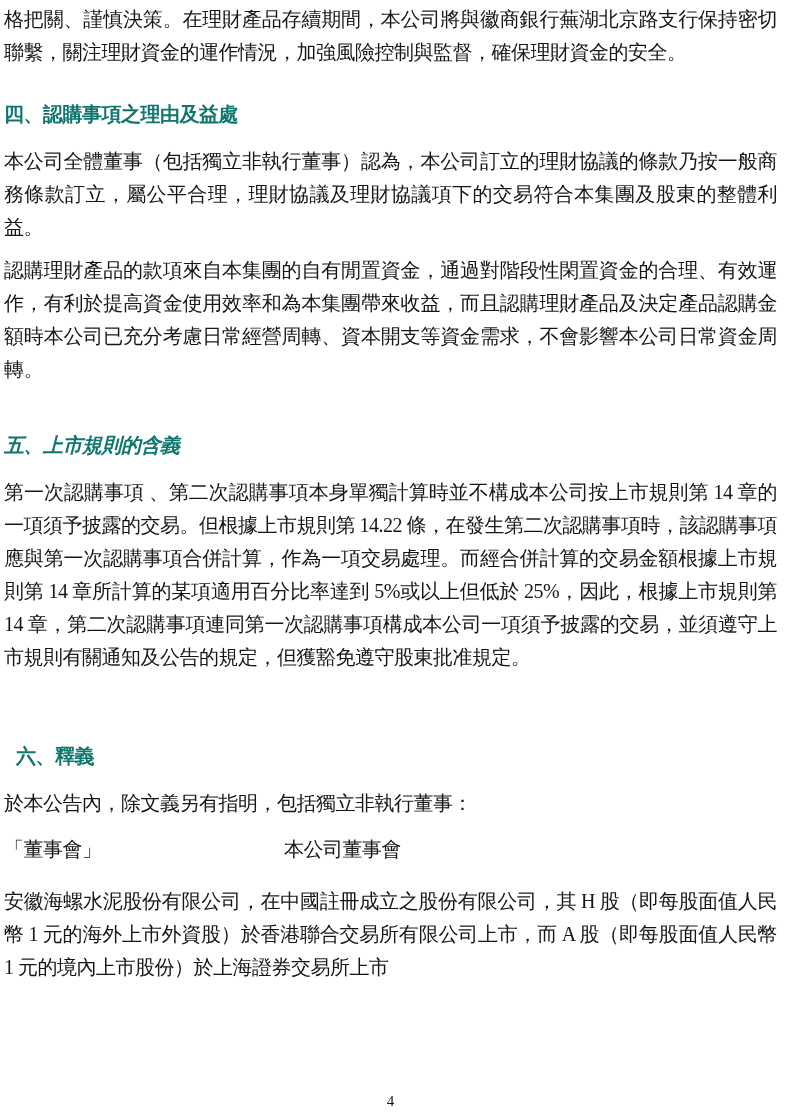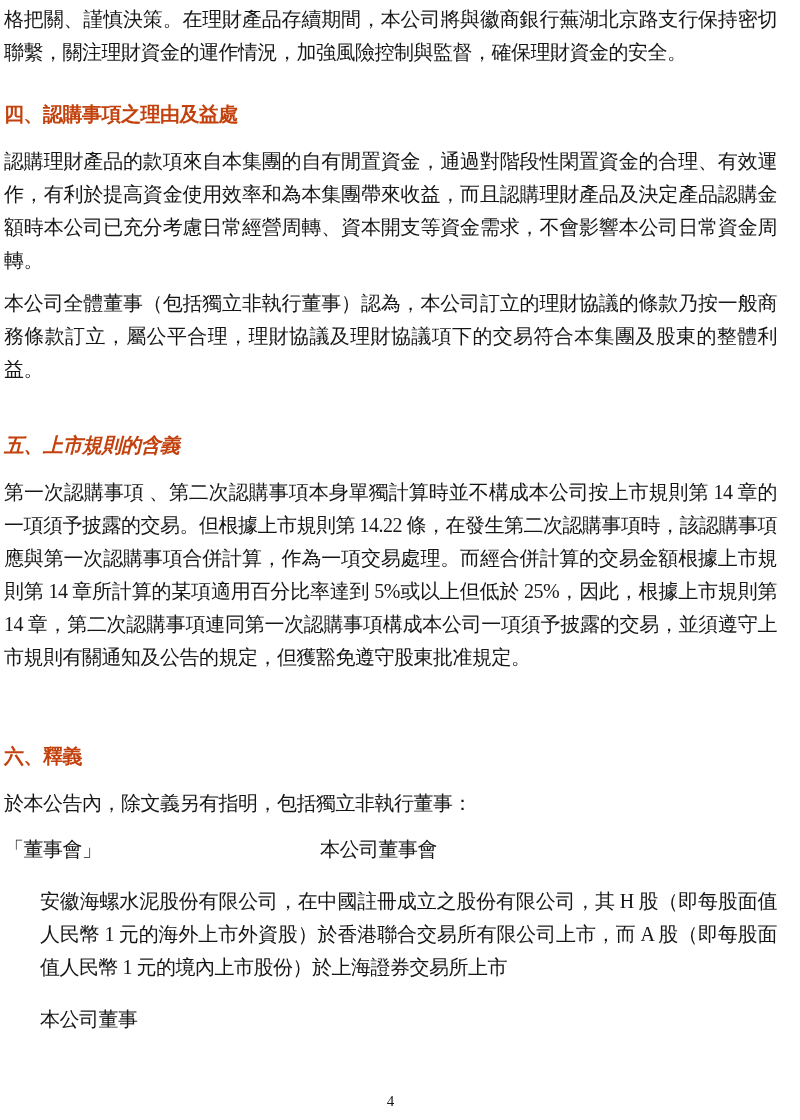--- a/index.html
+++ b/index.html
@@ -27,25 +27,25 @@
     letter-spacing: -0.5px;
     text-align: justify;
     text-justify: inter-ideograph;
     margin: 0 0 10px 0;
   }
   .section-heading {
     font-size: 20px;
     line-height: 33px;
     letter-spacing: -0.5px;
     font-weight: bold;
-    color: #c2410c;
+    color: #0f766e;
     margin: 29px 0 14px 0;
   }
   .section-heading.h-five { margin-top: 43px; font-style: italic; }
-  .section-heading.h-six  { margin-top: 66px; }
+  .section-heading.h-six  { margin-top: 66px; margin-left: 12px; }
   .def-list {
     margin-top: 13px;
   }
   .def-row {
     display: flex;
     align-items: center;
   }
   .def-row + .def-row { margin-top: 19px; }
   .def-term {
     flex: 0 0 280px;
@@ -53,21 +53,20 @@
     line-height: 33px;
     letter-spacing: -0.5px;
   }
   .def-text {
     flex: 1 1 auto;
     font-size: 20px;
     line-height: 33px;
     letter-spacing: -0.5px;
     text-align: justify;
     text-justify: inter-ideograph;
-    margin-left: 36px;
   }
   .page-number {
     position: absolute;
     top: 1092px;
     left: 4px;
     right: 23px;
     text-align: center;
     font-size: 15px;
     line-height: 18px;
     color: #161616;
@@ -75,23 +74,23 @@
 </style>
 </head>
 <body>
 
 <div class="page">
 
   <p class="body-text">格把關、謹慎決策。在理財產品存續期間，本公司將與徽商銀行蕪湖北京路支行保持密切聯繫，關注理財資金的運作情況，加強風險控制與監督，確保理財資金的安全。</p>
 
   <h2 class="section-heading">四、認購事項之理由及益處</h2>
 
+  <p class="body-text">本公司全體董事（包括獨立非執行董事）認為，本公司訂立的理財協議的條款乃按一般商務條款訂立，屬公平合理，理財協議及理財協議項下的交易符合本集團及股東的整體利益。</p>
+
   <p class="body-text">認購理財產品的款項來自本集團的自有閒置資金，通過對階段性閑置資金的合理、有效運作，有利於提高資金使用效率和為本集團帶來收益，而且認購理財產品及決定產品認購金額時本公司已充分考慮日常經營周轉、資本開支等資金需求，不會影響本公司日常資金周轉。</p>
-
-  <p class="body-text">本公司全體董事（包括獨立非執行董事）認為，本公司訂立的理財協議的條款乃按一般商務條款訂立，屬公平合理，理財協議及理財協議項下的交易符合本集團及股東的整體利益。</p>
 
   <h2 class="section-heading h-five">五、上市規則的含義</h2>
 
   <p class="body-text">第一次認購事項 、第二次認購事項本身單獨計算時並不構成本公司按上市規則第 14 章的一項須予披露的交易。但根據上市規則第 14.22 條，在發生第二次認購事項時，該認購事項應與第一次認購事項合併計算，作為一項交易處理。而經合併計算的交易金額根據上市規則第 14 章所計算的某項適用百分比率達到 5%或以上但低於 25%，因此，根據上市規則第 14 章，第二次認購事項連同第一次認購事項構成本公司一項須予披露的交易，並須遵守上市規則有關通知及公告的規定，但獲豁免遵守股東批准規定。</p>
 
   <h2 class="section-heading h-six">六、釋義</h2>
 
   <p class="body-text">於本公告內，除文義另有指明，包括獨立非執行董事：</p>
 
   <div class="def-list">
@@ -100,20 +99,19 @@
       <div class="def-term">「董事會」</div>
       <div class="def-text">本公司董事會</div>
     </div>
 
     <div class="def-row">
       <div class="def-text">安徽海螺水泥股份有限公司，在中國註冊成立之股份有限公司，其 H 股（即每股面值人民幣 1 元的海外上市外資股）於香港聯合交易所有限公司上市，而 A 股（即每股面值人民幣 1 元的境內上市股份）於上海證券交易所上市</div>
     </div>
 
 
     <div class="def-row">
-      <div class="def-text">本公司董事</div>
     </div>
 
   </div>
 
 </div>
 
 <div class="page-number">4</div>
 
 </body></html>

